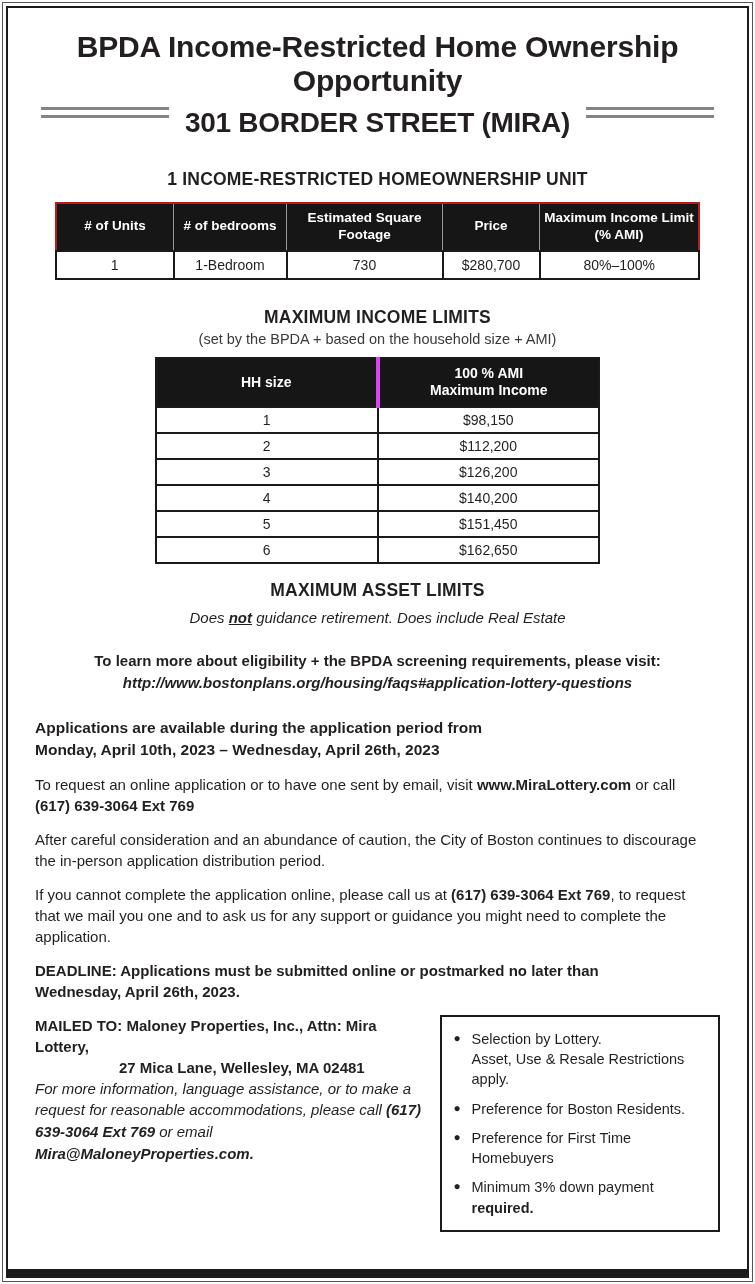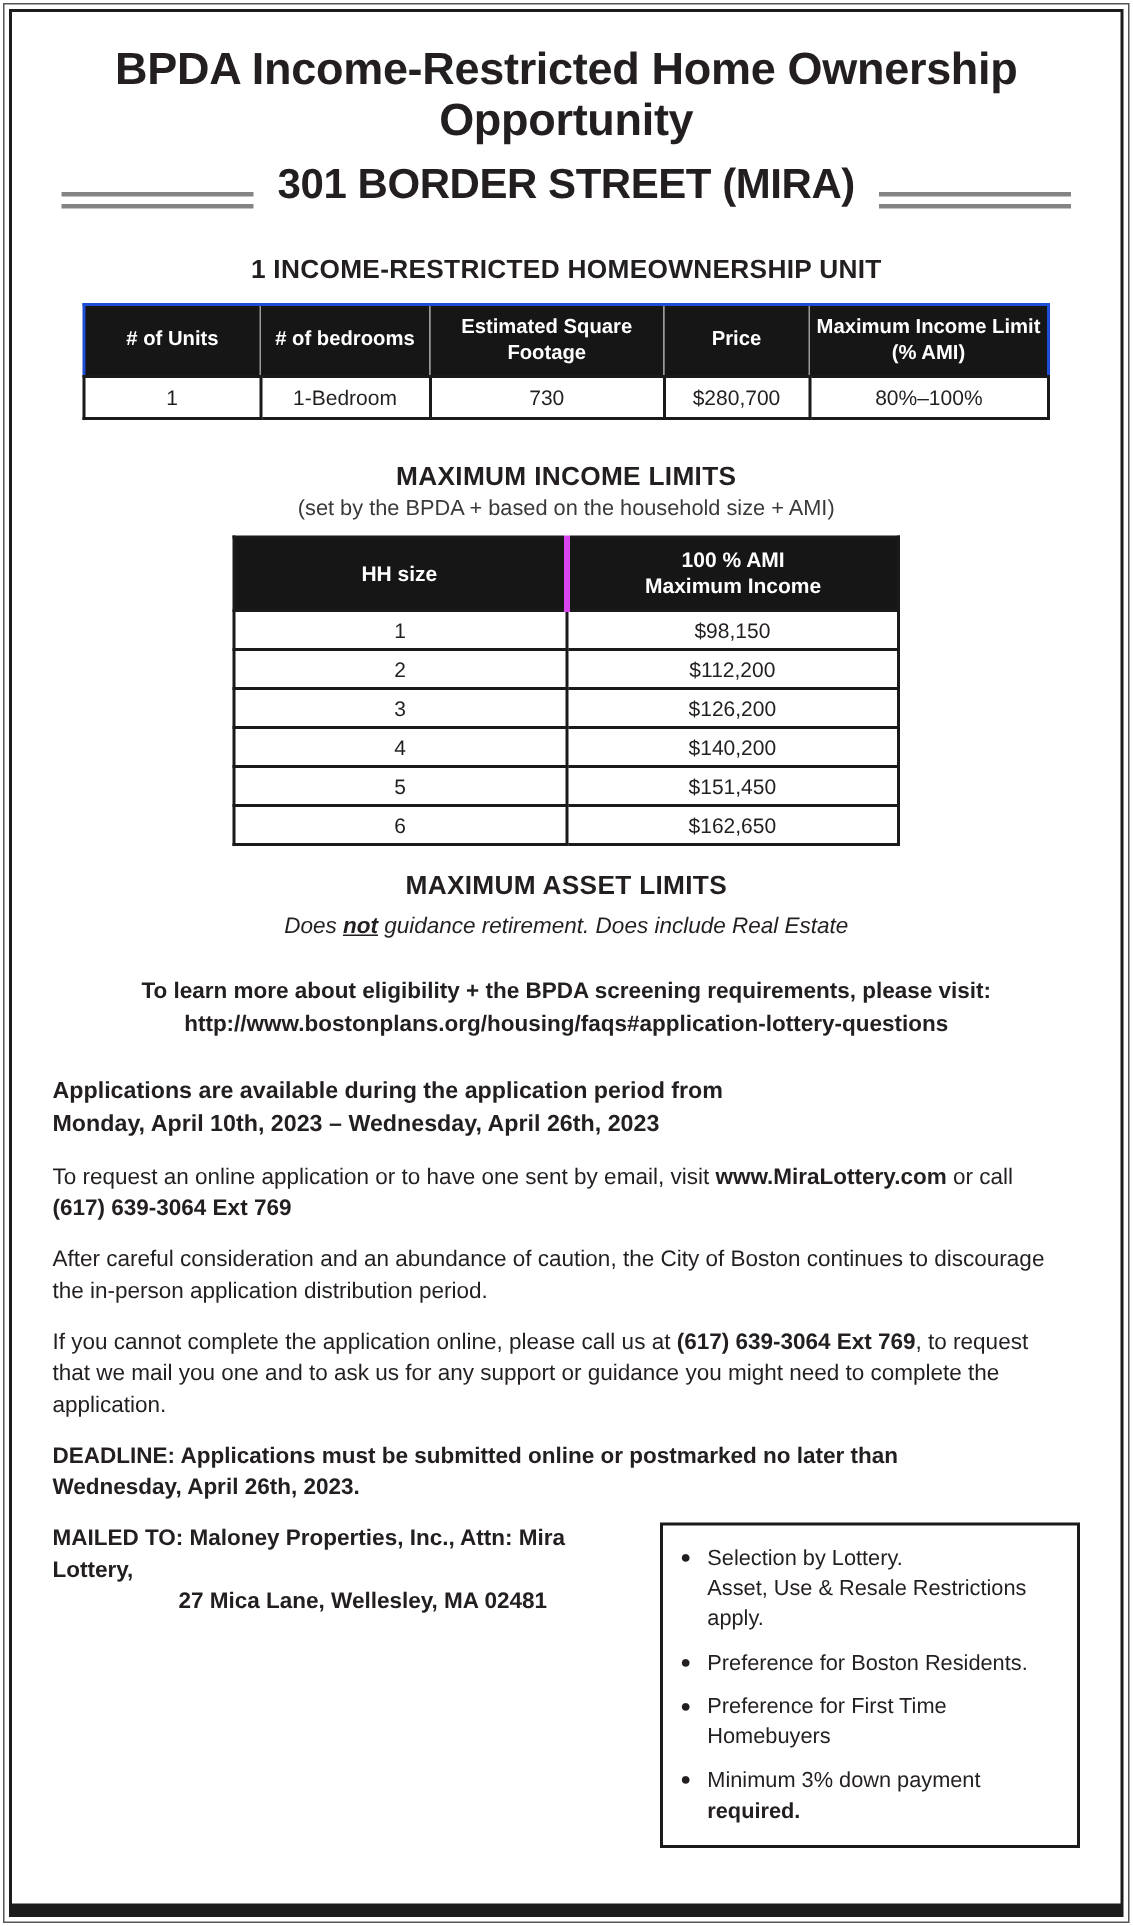--- a/index.html
+++ b/index.html
@@ -7,52 +7,52 @@
     width:755px; height:1284px; position:relative; background:#fff;
     font-family:"Liberation Sans","DejaVu Sans",sans-serif; color:#231f20;
     overflow:hidden;
   }
   .frame-outer { position:absolute; inset:2px; border:1px solid #555; pointer-events:none; }
   .frame-inner { position:absolute; inset:6px; border:2px solid #1c1c1c; border-bottom:9px solid #1c1c1c; pointer-events:none; }
   .content { position:absolute; left:8px; right:8px; top:8px; bottom:17px; padding:16px 27px 0 27px; }
 
   
   .supertitle { font-size:30px; font-weight:bold; text-align:center; margin-top:6px; letter-spacing:-0.2px; }
-  .title-row { display:flex; align-items:flex-end; gap:16px; margin:9px 6px 3px 6px; }
+  .title-row { display:flex; align-items:flex-start; gap:16px; margin:9px 6px 3px 6px; }
   .rule-stack { flex:1; display:flex; flex-direction:column; gap:5px; }
   .rule-stack .bar { height:3px; background:#848484; }
   .main-title { font-size:28px; font-weight:800; white-space:nowrap; letter-spacing:-0.3px; }
   .address { font-size:18px; text-align:center; line-height:1.45; color:#2e2e2e; margin-top:2px; }
 
   .section-title { font-size:17.5px; font-weight:800; text-align:center; letter-spacing:0.2px; }
   .section-sub { font-size:14.5px; text-align:center; color:#3a3a3a; margin-top:3px; }
 
   table { border-collapse:collapse; }
   th { background:#161616; color:#fff; font-size:13.5px; font-weight:bold; padding:6px 4px; line-height:1.25; }
   td { border:2px solid #1a1a1a; text-align:center; font-size:14px; padding:5px 4px; }
 
-  .unit-table { width:645px; margin:12px auto 0 auto; border:2px solid #1d4ed8; }
+  .unit-table { width:645px; margin:12px auto 0 auto; border:2px solid #b91c1c; }
   .unit-table th { border-left:1px solid #9a9a9a; }
   .unit-table th:first-child { border-left:none; }
 
   .income-table { width:445px; margin:10px auto 0 auto; border:2px solid #1a1a1a; }
   .income-table th { border-left:4px solid #d946ef; font-size:14px; }
   .income-table th:first-child { border-left:none; }
   .income-table td { font-size:14px; padding:4px 4px; }
 
   .asset-table { width:166px; margin:8px auto 0 auto; border:2px solid #1a1a1a; }
   .asset-table th { font-size:14px; padding:5px 4px; }
   .asset-table td { font-size:15px; padding:3px 4px; }
 
   .asset-note { font-style:italic; text-align:center; font-size:15px; margin-top:8px; }
   .asset-note .u { font-weight:bold; text-decoration:underline; }
 
   .eligibility { text-align:center; margin-top:24px; font-size:15px; line-height:1.45; }
   .eligibility .line1 { font-weight:bold; }
-  .eligibility .url { font-weight:bold; }
+  .eligibility .url { font-weight:bold; font-style:italic; }
 
   .para { font-size:15px; line-height:1.4; margin-top:13px; width:662px; }
   .bold { font-weight:bold; }
   .period { font-weight:bold; font-size:15.5px; margin-top:24px; line-height:1.4; }
   .deadline { font-weight:bold; }
   .mailed-line2 { padding-left:84px; }
 
   .bottom-row { display:flex; margin-top:13px; align-items:flex-start; }
   .bottom-left { width:400px; }
   .bottom-left .para { width:388px; margin-top:0; }
@@ -166,20 +166,21 @@
   <div class="para"><span>If you cannot complete the application online, please call us at </span><span class="bold">(617) 639-3064 Ext 769</span><span>, to request that we mail you one and to ask us for any support or guidance you might need to complete the application.</span></div>
 
   <div class="para deadline"><span>DEADLINE:</span><span> Applications must be submitted online or postmarked no later than</span><br><span>Wednesday, April 26th, 2023.</span></div>
 
   <div class="bottom-row">
     <div class="bottom-left">
       <div class="para bold">
         <span>MAILED TO:</span><span> Maloney Properties, Inc., Attn: Mira Lottery,</span><br>
         <span class="mailed-line2">27 Mica Lane, Wellesley, MA 02481</span>
       </div>
+      <div class="para accommodations"><span>For more information, language assistance, or to make a request for reasonable accommodations, please call </span><span class="bold">(617) 639-3064 Ext 769</span><span> or email </span><span class="bold">Mira@MaloneyProperties.com.</span></div>
     </div>
 
     <div class="info-box">
       <div class="bullet-item">
         <span class="bullet-dot">●</span>
         <span><span>Selection by Lottery.</span><br><span>Asset, Use &amp; Resale Restrictions apply.</span></span>
       </div>
       <div class="bullet-item">
         <span class="bullet-dot">●</span>
         <span>Preference for Boston Residents.</span>

